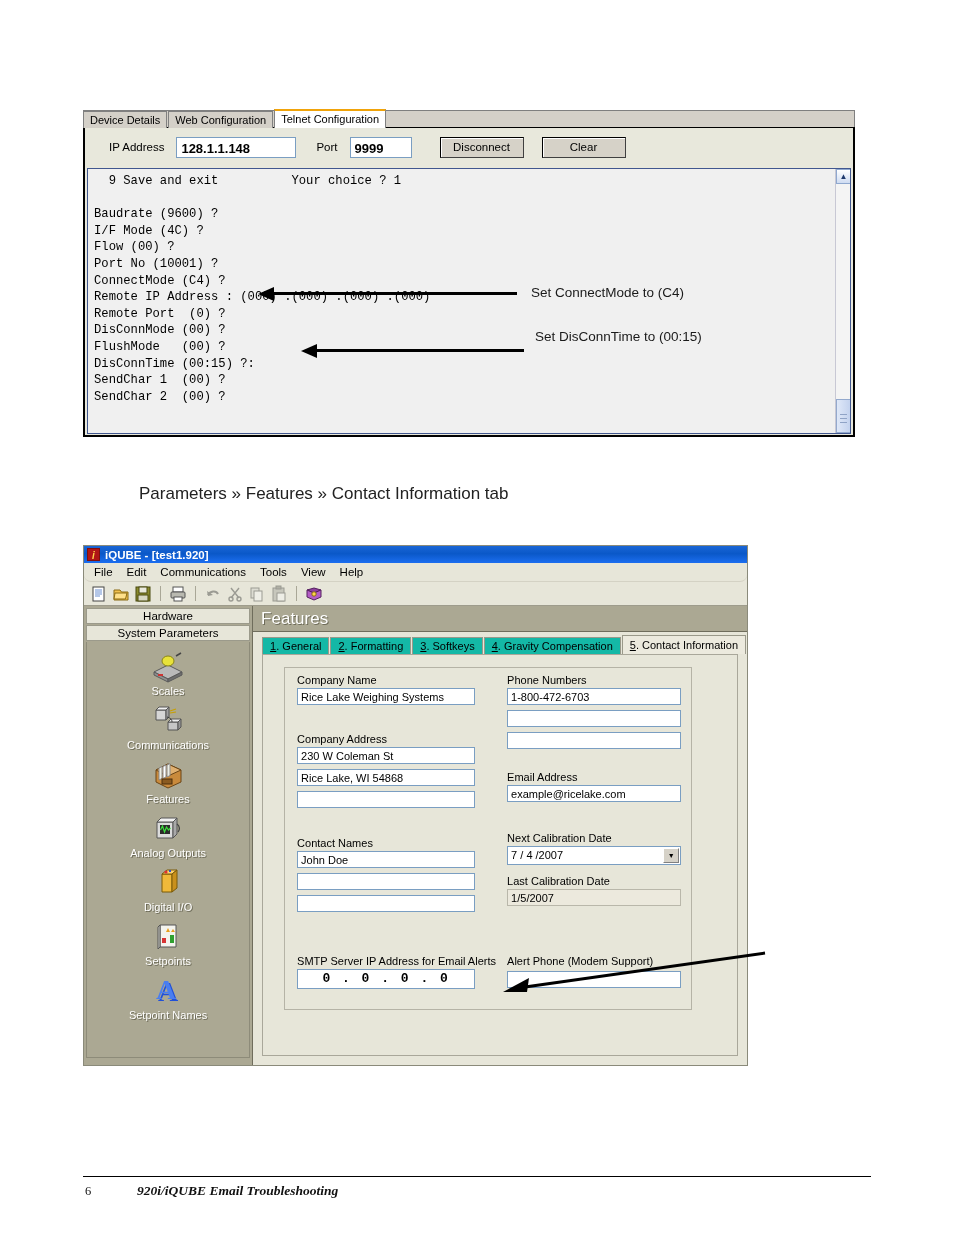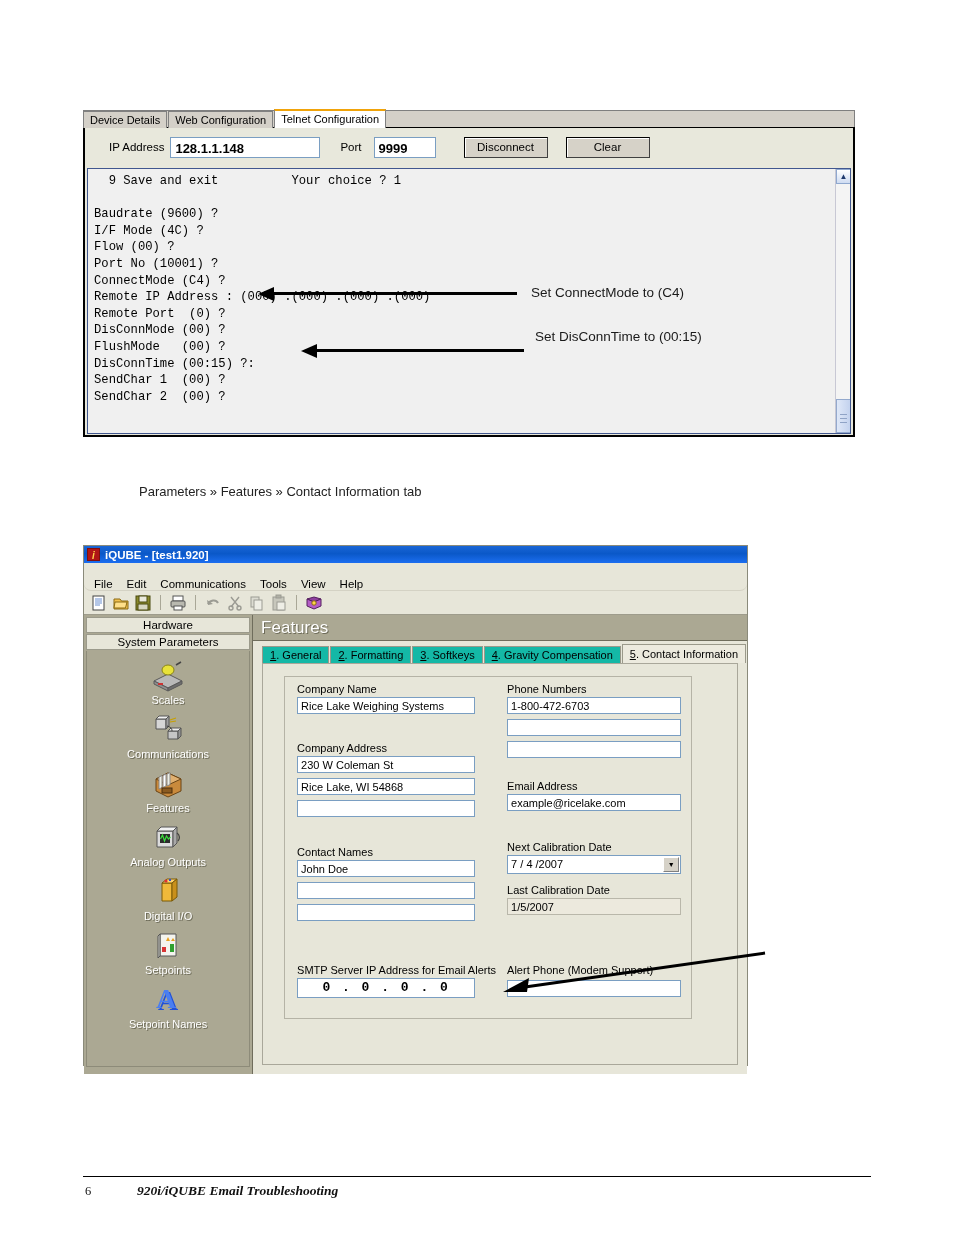--- a/index.html
+++ b/index.html
@@ -69,21 +69,21 @@
     background: #ffffff;
     border: 1px solid #7a9ec2;
     font-family: "Liberation Sans", sans-serif;
     font-weight: bold;
     font-size: 13px;
     color: #000;
     padding: 2px 4px;
     height: 21px;
     line-height: 17px;
   }
-  #ip-field { width: 150px; margin-left: 0; }
+  #ip-field { width: 120px; margin-left: 6px; }
   #port-field { width: 62px; margin-left: 6px; }
   .tbtn {
     height: 21px;
     min-width: 84px;
     background: #d6d2c8;
     border: 1px solid #000;
     border-right-color:#404040; border-bottom-color:#404040;
     box-shadow: inset 1px 1px 0 #ffffff;
     font-size: 11.5px;
     color: #000;
@@ -148,21 +148,21 @@
     position: absolute;
     width: 0; height: 0;
     border-top: 7px solid transparent;
     border-bottom: 7px solid transparent;
     border-right: 16px solid #000;
   }
 
   
   #caption {
     position: absolute; left: 139px; top: 484px;
-    font-size: 13px; color: #222;
+    font-size: 17px; color: #222;
   }
 
   
   #irev-window {
     position: absolute;
     left: 83px; top: 545px;
     width: 665px; height: 521px;
     background: #e7e6d9;
     border: 1px solid #8a8a7a;
   }
@@ -178,23 +178,23 @@
     background: #b01515;
     color: #ffd24a;
     font-size: 10px; font-weight: bold; font-style: italic;
     text-align: center; line-height: 13px;
     border: 1px solid #7e0e0e;
   }
   .title-text {
     color: #ffffff; font-size: 11.5px; font-weight: bold;
   }
   .menu-bar {
-    height: 28px;
-    background: #e7e6d9;
-    display: flex; align-items: flex-end;
+    height: 19px;
+    background: #e7e6d9;
+    display: flex; align-items: center;
     padding-left: 10px;
     gap: 14px;
     border-bottom: 1px solid #d4d2c4;
     border-radius: 7px;
   }
   .menu-item { font-size: 11.5px; color: #000; }
   .tool-bar {
     height: 24px;
     background: #e7e6d9;
     display: flex; align-items: center;

